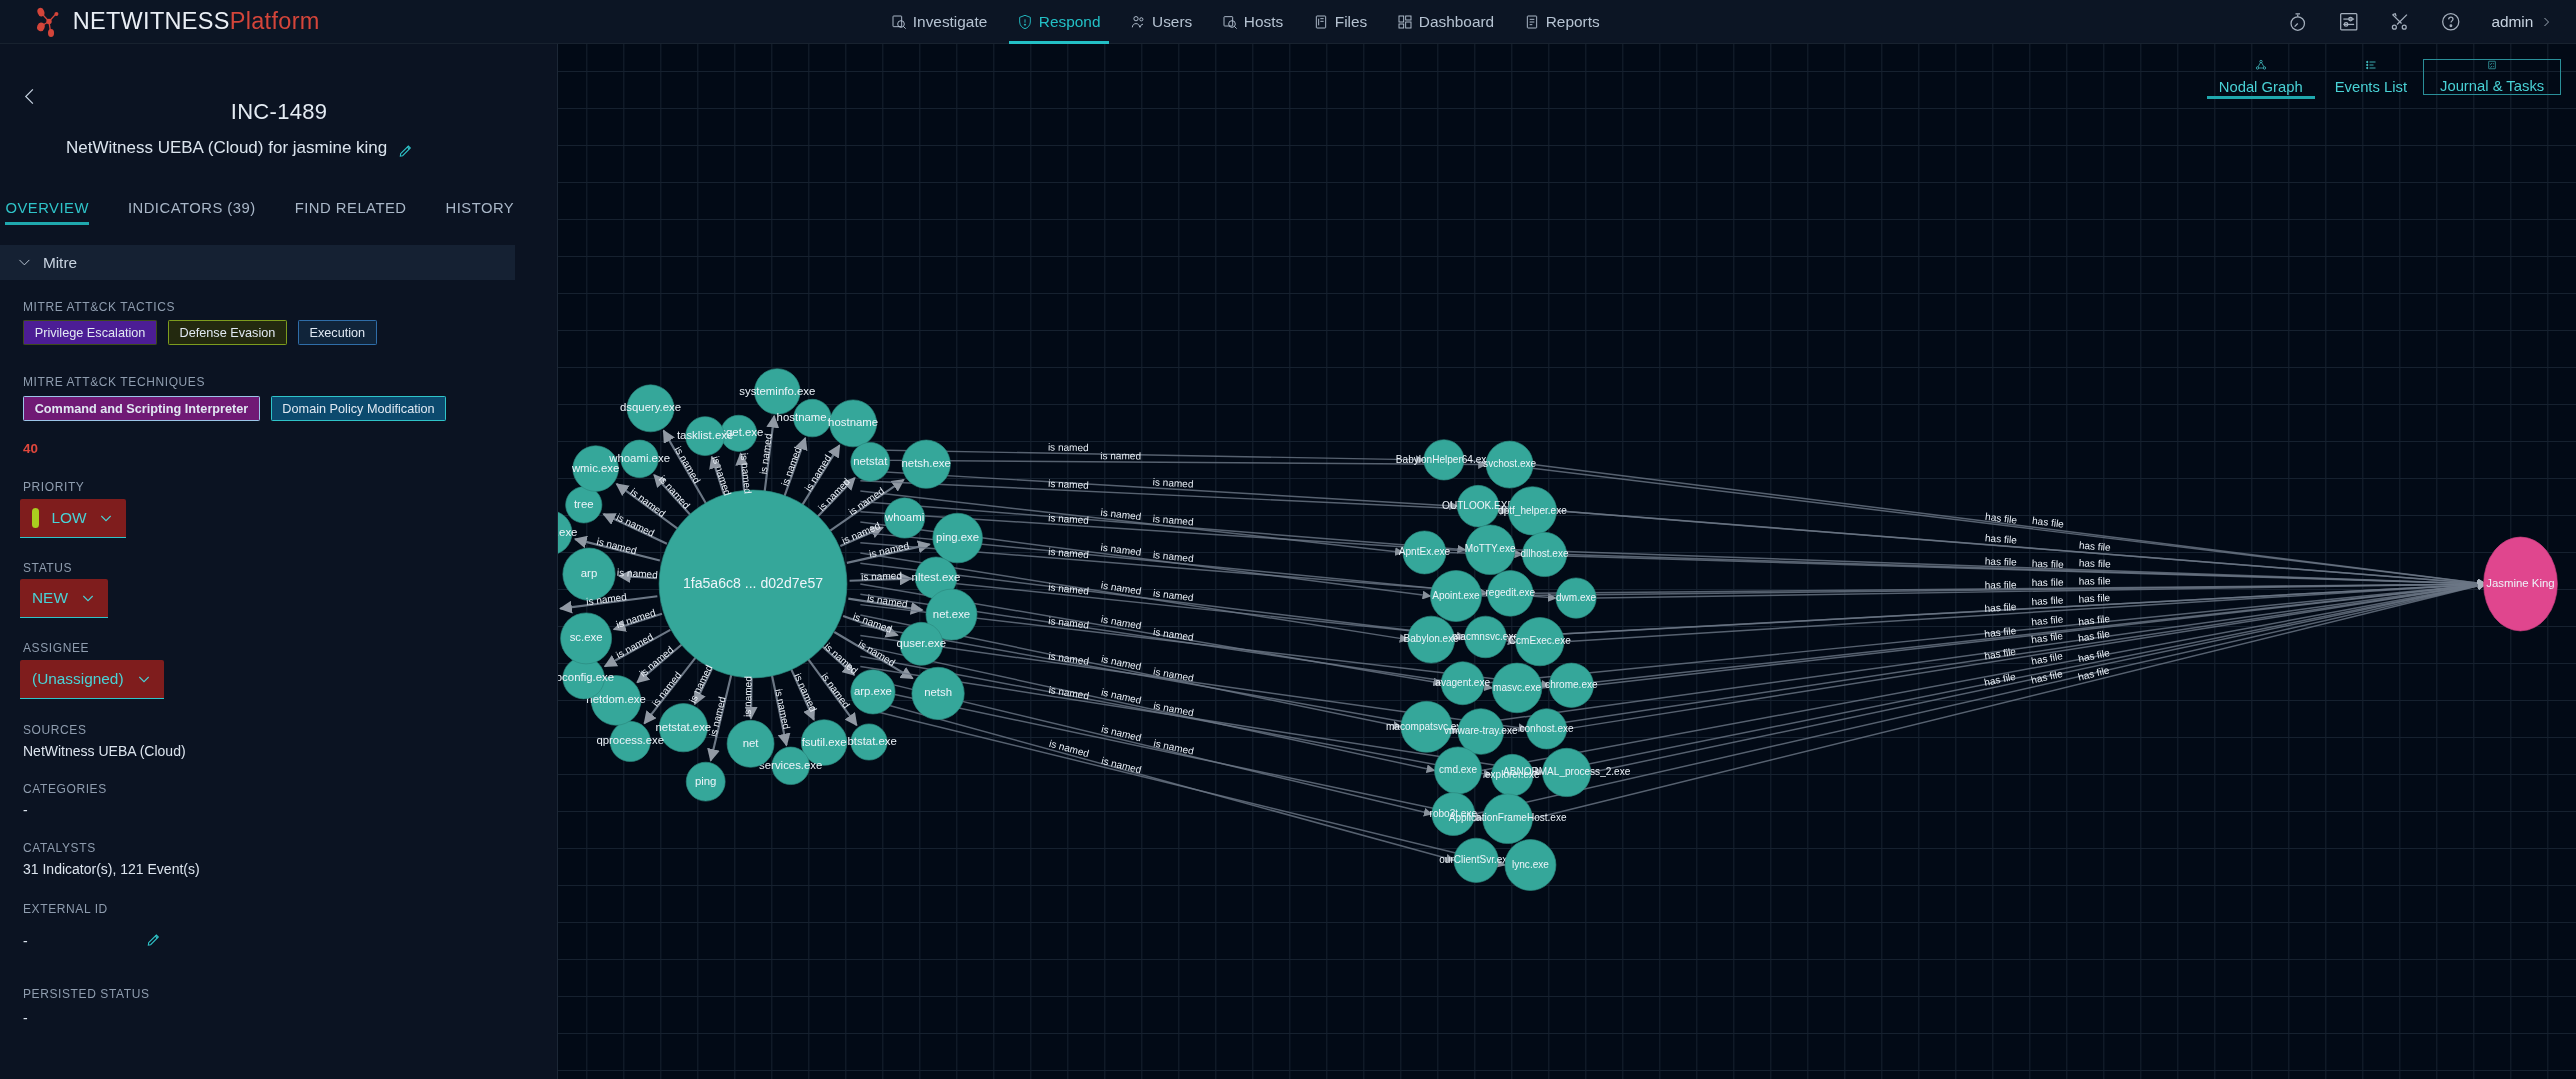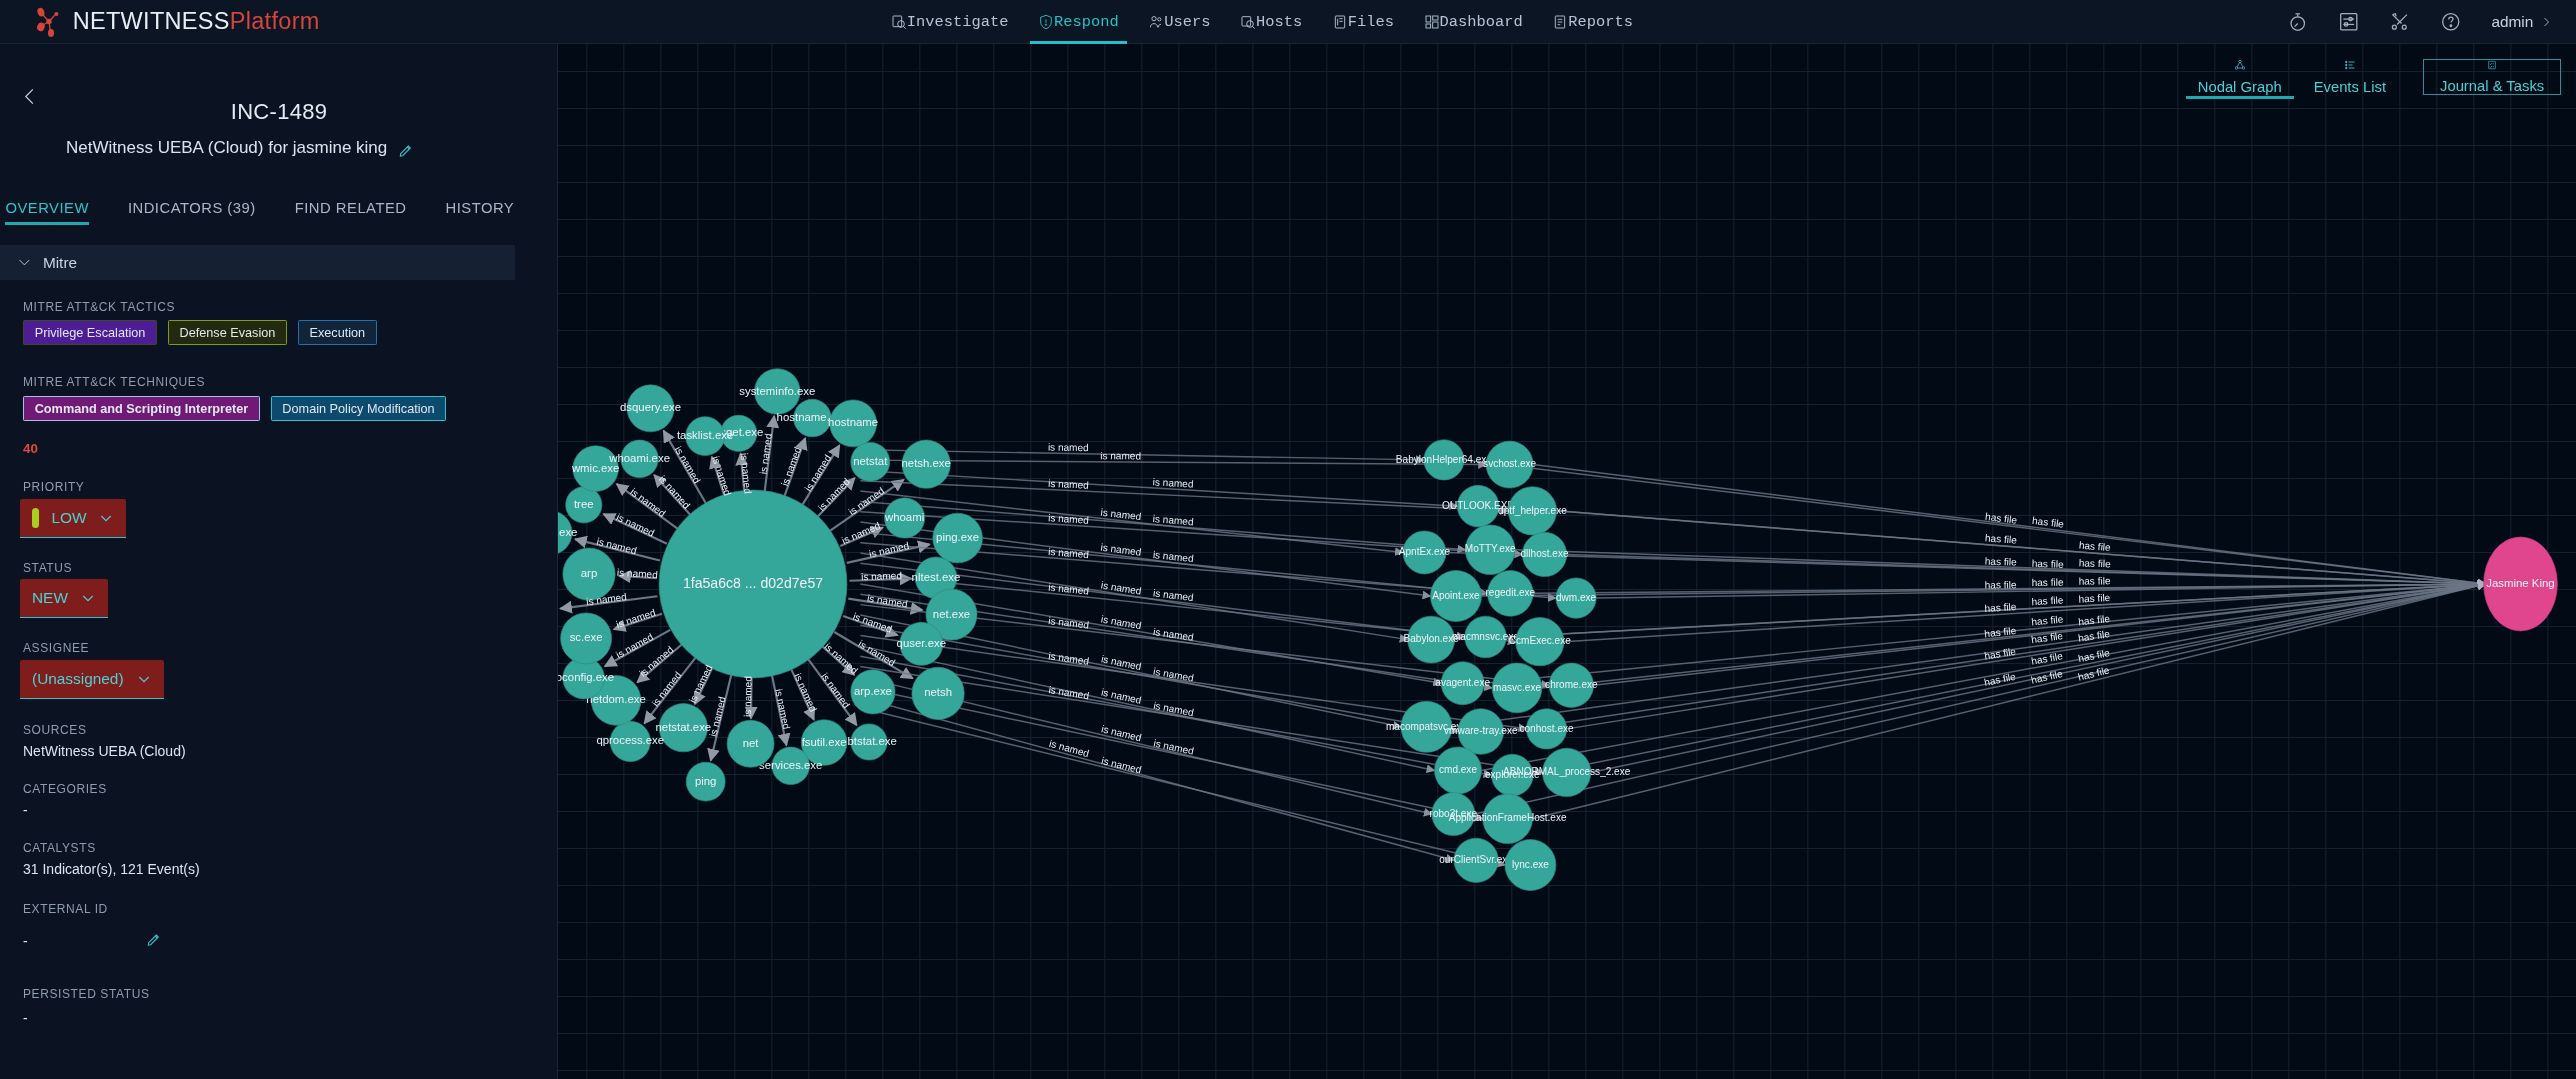--- a/index.html
+++ b/index.html
@@ -20,24 +20,24 @@
     display: flex; align-items: center;
   }
   #brand { display: flex; align-items: center; margin-left: 32px; }
   .logo-mark { width: 34px; height: 31px; margin-right: 6.7px; }
   .brand-text { font-size: 23.5px; letter-spacing: 0.3px; font-weight: 300; line-height: 1; }
   .brand-net { color: #e9eef5; }
   .brand-plat { color: #d4453a; }
 
   #mainnav { position: absolute; left: 876px; top: 0; height: 44px; display: flex; align-items: stretch; }
   .navitem {
-    display: flex; align-items: center; 
+    display: flex; align-items: center; gap: 6px;
     padding: 0 14.8px; height: 44px;
     color: #b6c3d2; font-size: 15.4px; font-weight: 300;
-    position: relative; cursor: pointer; white-space: nowrap; font-family: Liberation Mono, monospace;
+    position: relative; cursor: pointer; white-space: nowrap;
   }
   .navitem.active { color: #23c0c6; }
   .navitem.active::after {
     content: ""; position: absolute; left: 6.7px; right: 6.7px; bottom: 0;
     height: 2.7px; background: #23c0c6;
   }
   .navitem svg { display: block; }
 
   #headertools { position: absolute; right: 24px; top: 0; height: 44px; display: flex; align-items: center; gap: 29.5px; }
   .toolicon { width: 21.5px; height: 21.5px; cursor: pointer; opacity: .85; }
@@ -138,21 +138,21 @@
     display: flex; align-items: stretch; gap: 0; z-index: 20;
   }
   .viewbtn {
     display: flex; align-items: center; gap: 8px;
     padding: 0 16px; font-size: 14.8px; font-weight: 300; color: #49d2d6;
     cursor: pointer; position: relative; white-space: nowrap; flex-direction: column;
   }
   .viewbtn.active::after {
     content: ""; position: absolute; left: 4px; right: 4px; bottom: -4px; height: 2.7px; background: #1fa8ae;
   }
-  .viewbtn.boxed { border: 0.7px solid #2a8f99; margin-left: 21px; }
+  .viewbtn.boxed { border: 0.7px solid #2a8f99; margin-left: 0; }
 
   #graphsvg { position: absolute; left: 0; top: 0; width: 2018px; height: 1035px; }
   .edge  { stroke: #7f8b99; stroke-width: 3.2; fill: none; opacity: .85; }
   .edge-thin { stroke: #6c7786; stroke-width: 2.2; fill: none; opacity: .8; }
   .node-c { fill: #35a79a; stroke: #2b8a80; stroke-width: 1; }
   .node-user { fill: #e0468e; stroke: #c93c7c; stroke-width: 1; }
   .nlabel { fill: #eef4fa; font-family: "Liberation Sans", sans-serif; font-weight: 300; text-anchor: middle; dominant-baseline: middle; }
   .elabel { fill: #eaf0f7; font-family: "Liberation Sans", sans-serif; font-size: 15px; font-weight: 300; }
 </style>
 </head>

